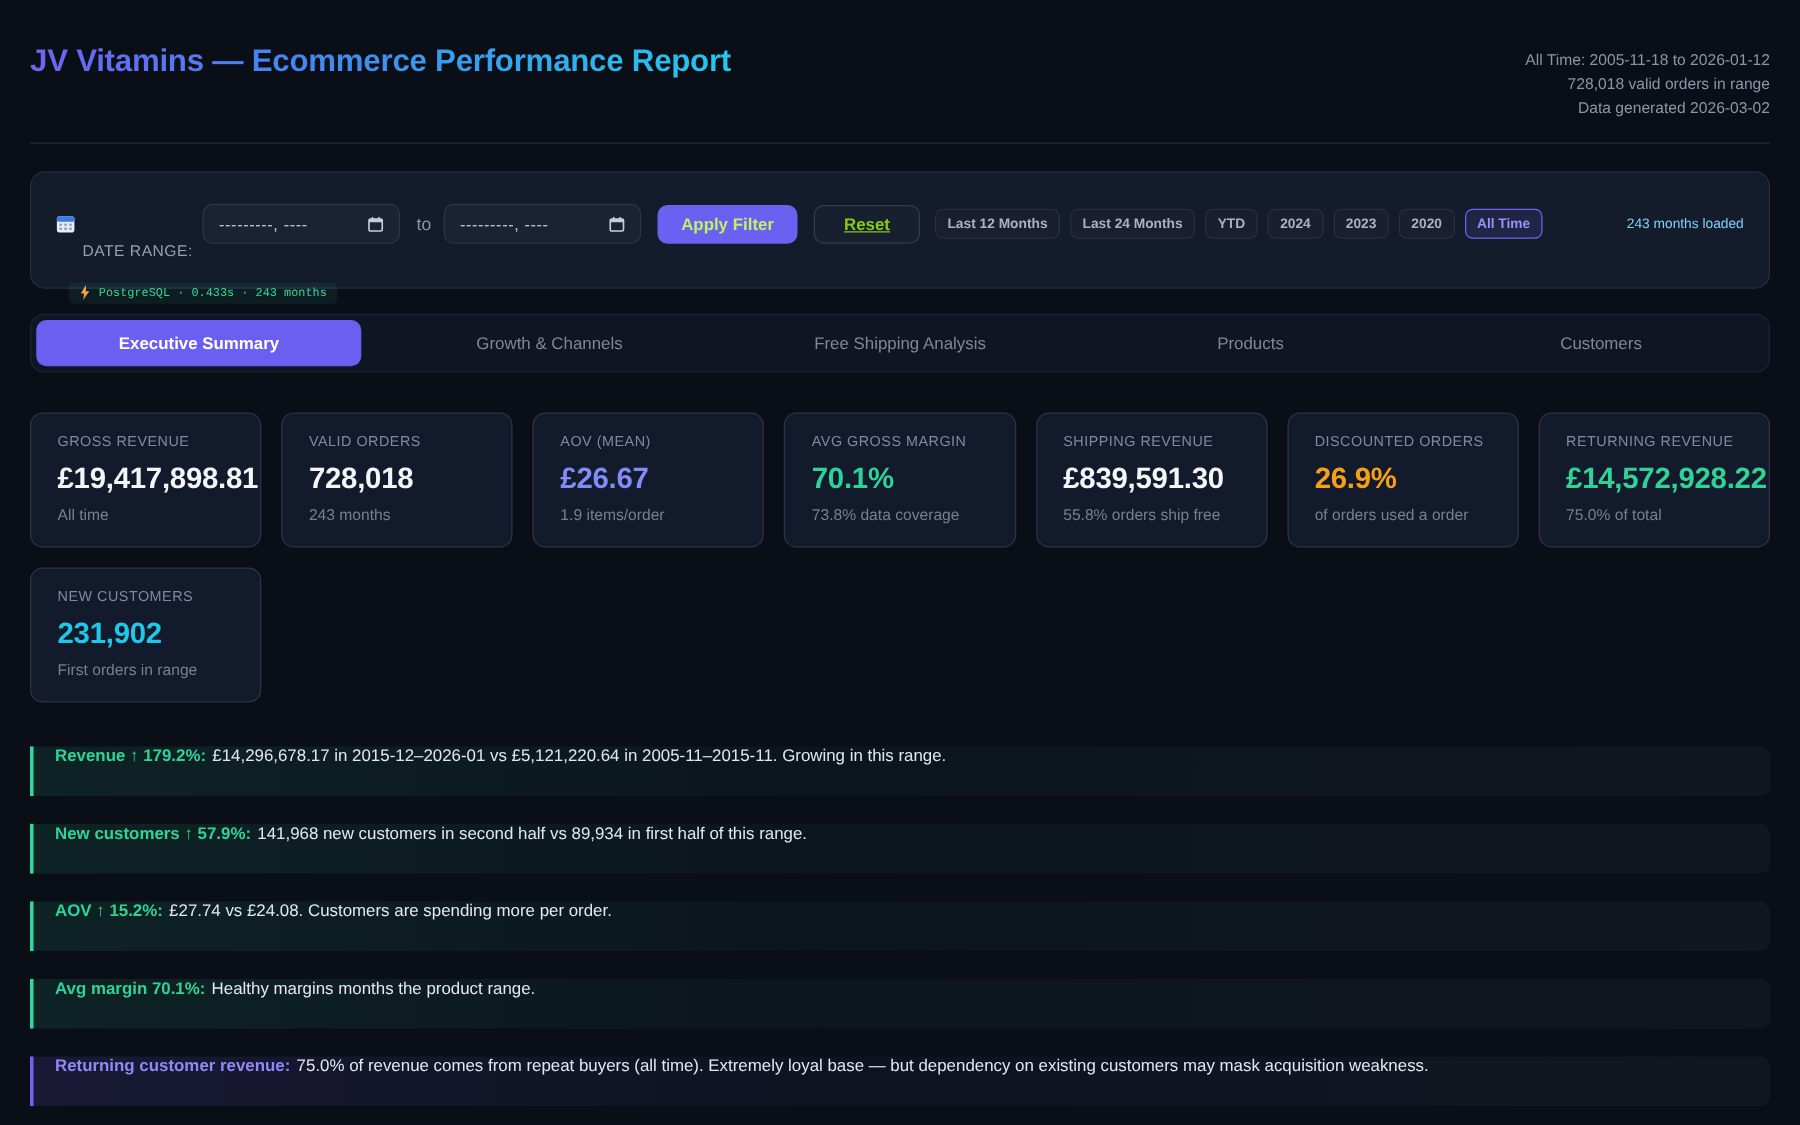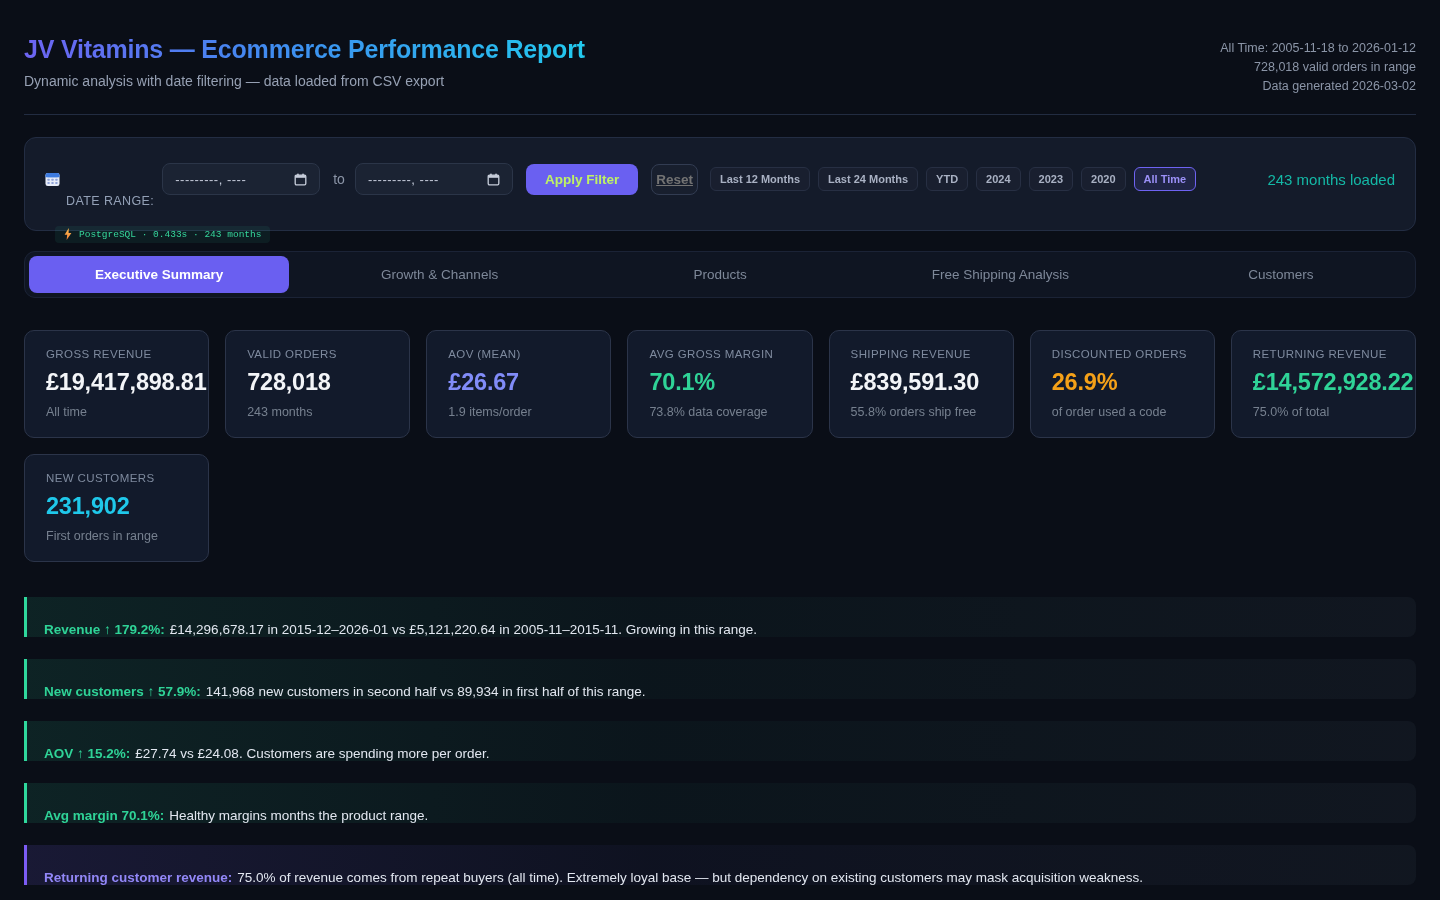--- a/index.html
+++ b/index.html
@@ -46,31 +46,31 @@
   .date-input input::placeholder { color: #c3cad9; opacity: 1; }
   .picker-icon { flex: 0 0 auto; margin-left: 4px; }
   .to-label { margin-left: 13px; margin-right: 2px; font-size: 14px; color: #8b95a7; }
   .date-input + .to-label { }
   .btn {
     height: 31px; border-radius: 8px; border: none; cursor: pointer;
     font-family: "Liberation Sans", sans-serif; font-size: 13.5px; font-weight: 700;
     display: inline-flex; align-items: center; justify-content: center;
   }
   .btn-apply { margin-left: 13px; padding: 0 19px; white-space: nowrap; background: #6a60f1; color: #bef264; }
-  .btn-reset { margin-left: 13px; padding: 0 4px; white-space: nowrap; background: rgba(255,255,255,0.02); border: 1px solid #323c52; color: #737373; text-decoration: underline; }
+  .btn-reset { margin-left: 13px; padding: 0 23px; white-space: nowrap; background: rgba(255,255,255,0.02); border: 1px solid #323c52; color: #84cc16; text-decoration: underline; }
   .chips { display: flex; align-items: center; margin-left: 12px; gap: 8px; }
   .chip {
     height: 24px; padding: 0 9px; border-radius: 6px; white-space: nowrap;
     background: #191f2f; border: 1px solid #272f43;
     font-size: 11px; font-weight: 700; color: #a9b1c3;
     display: inline-flex; align-items: center; cursor: pointer;
     font-family: "Liberation Sans", sans-serif;
   }
   .chip.active { background: rgba(106,96,241,0.14); border-color: #6e63f2; color: #9b90f7; }
-  .months-loaded { margin-left: auto; font-size: 15px; color: #14b8a6; white-space: nowrap; flex-shrink: 1; }
+  .months-loaded { margin-left: auto; font-size: 11px; color: #7dd3fc; white-space: nowrap; flex-shrink: 1; }
   .query-badge {
     margin-top: 18px; margin-left: 10px; display: inline-flex; align-items: center; gap: 7px;
     background: rgba(45,212,160,0.08); border-radius: 4px; padding: 2px 9px 3px 9px;
     font-family: "Liberation Mono", "DejaVu Sans Mono", monospace;
     font-size: 9.5px; color: #36d69c; letter-spacing: 0px;
   }
 
   
   .tabbar {
     margin-top: 20px; background: #0f1522; border: 1px solid #1b2336; border-radius: 11px;
@@ -97,21 +97,21 @@
   .kpi-sub { margin-top: 9px; font-size: 12.5px; color: #76808f; white-space: nowrap; }
   .kpi-value.purple { color: #818cf8; }
   .kpi-value.green  { color: #2fd397; }
   .kpi-value.orange { color: #f5a118; }
   .kpi-value.cyan   { color: #1fc8ea; }
 
   
   .insights { margin-top: 35px; }
   .insight {
     height: 40px; border-radius: 0 8px 8px 0; margin-bottom: 22px;
-    display: flex; align-items: flex-end; padding: 0 16px 0 17px;
+    display: flex; align-items: flex-start; padding: 0 16px 0 17px;
     font-size: 13.5px; color: #e2e7f0; white-space: nowrap; overflow: hidden;
   }
   .insight .lead { font-weight: 700; margin-right: 5px; }
   .insight.tone-green {
     border-left: 3px solid #2fd89d;
     background: linear-gradient(90deg, rgba(45,211,148,0.10) 0%, rgba(45,211,148,0.03) 45%, rgba(148,163,184,0.05) 100%), #0a0f18;
   }
   .insight.tone-green .lead { color: #2fd397; }
   .insight.tone-purple {
     border-left: 3px solid #7c5cf5;
@@ -120,21 +120,20 @@
   .insight.tone-purple .lead { color: #9287f7; }
 </style>
 </head>
 <body>
 
 <div class="page">
 
   <div class="header">
     <div>
       <h1 class="page-title">JV Vitamins — Ecommerce Performance Report</h1>
-      <div class="page-subtitle">Dynamic analysis with date filtering — data loaded from CSV export</div>
     </div>
     <div class="header-meta">
       <div>All Time: 2005-11-18 to 2026-01-12</div>
       <div>728,018 valid orders in range</div>
       <div>Data generated 2026-03-02</div>
     </div>
   </div>
   <hr class="header-rule">
 
   <div class="filterbar">
@@ -216,22 +215,22 @@
           </defs>
         <path d="M4.8 0 L0.6 6.8 L3.2 6.8 L2.6 12 L7.4 4.9 L4.6 4.9 Z" fill="url(#boltg)"></path>
       </svg>
       <span>PostgreSQL · 0.433s · 243 months</span>
     </div>
   </div>
 
   <div class="tabbar">
       <button class="tab active">Executive Summary</button>
       <button class="tab">Growth &amp; Channels</button>
+      <button class="tab">Free Shipping Analysis</button>
       <button class="tab">Products</button>
-      <button class="tab">Free Shipping Analysis</button>
       <button class="tab">Customers</button>
     </div>
 
   <div class="kpi-grid">
       <div class="kpi-card">
     <div class="kpi-label">GROSS REVENUE</div>
     <div class="kpi-value">£19,417,898.81</div>
     <div class="kpi-sub">All time</div>
   </div>
       <div class="kpi-card">
@@ -250,21 +249,21 @@
     <div class="kpi-sub">73.8% data coverage</div>
   </div>
       <div class="kpi-card">
     <div class="kpi-label">SHIPPING REVENUE</div>
     <div class="kpi-value">£839,591.30</div>
     <div class="kpi-sub">55.8% orders ship free</div>
   </div>
       <div class="kpi-card">
     <div class="kpi-label">DISCOUNTED ORDERS</div>
     <div class="kpi-value orange">26.9%</div>
-    <div class="kpi-sub">of order used a code</div>
+    <div class="kpi-sub">of orders used a order</div>
   </div>
       <div class="kpi-card">
     <div class="kpi-label">RETURNING REVENUE</div>
     <div class="kpi-value green">£14,572,928.22</div>
     <div class="kpi-sub">75.0% of total</div>
   </div>
       <div class="kpi-card">
     <div class="kpi-label">NEW CUSTOMERS</div>
     <div class="kpi-value cyan">231,902</div>
     <div class="kpi-sub">First orders in range</div>

